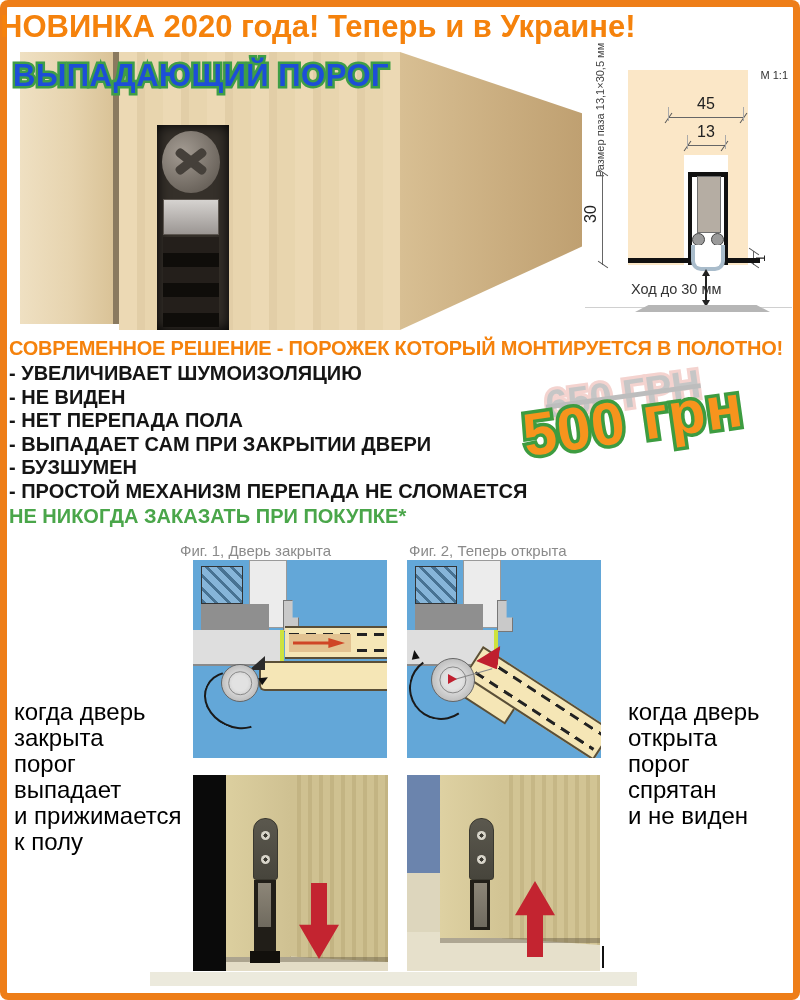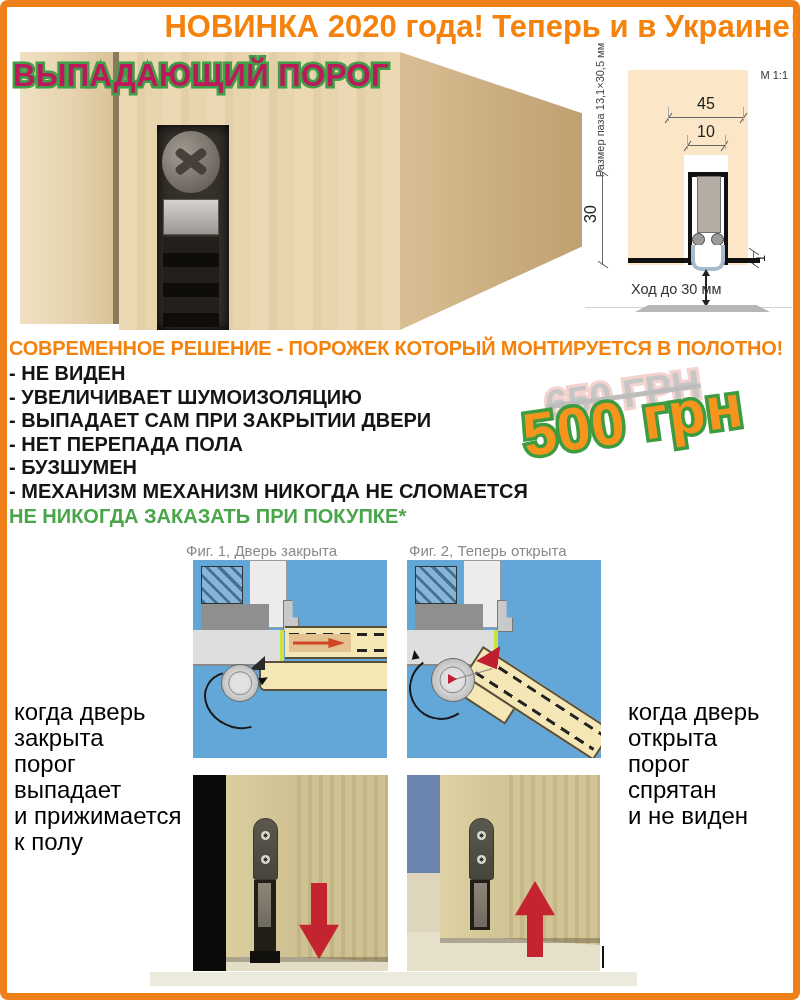--- a/index.html
+++ b/index.html
@@ -2,21 +2,21 @@
 <html><head>
 <meta charset="utf-8">
 <style>
   html,body{margin:0;padding:0;background:#fff;}
   .poster{
     position:relative;width:800px;height:1000px;background:#fff;
     box-shadow:inset 0 0 0 7px #ee7e18;border-radius:8px;overflow:hidden;
     font-family:"Liberation Sans",sans-serif;
   }
   
-  .title{position:absolute;left:0;right:0;top:9px;text-align:right;
+  .title{position:absolute;left:0;right:0;top:9px;text-align:left;
     font-size:31px;font-weight:bold;color:#f5820c;}
   
   .hero-photo{position:absolute;left:10px;top:52px;width:572px;height:280px;background:#fff;overflow:hidden;}
   .plank-left{position:absolute;left:10px;top:0;width:95px;height:272px;
     background:linear-gradient(90deg,#efe0c2,#e6d3ae 55%,#d9c296);}
   .plank-gap{position:absolute;left:103px;top:0;width:6px;height:272px;background:#8a7a5f;}
   .door-front{position:absolute;left:109px;top:0;width:281px;height:278px;
     background:repeating-linear-gradient(90deg,#ecd9b4 0 18px,#e2cea7 18px 26px,#e8d5ae 26px 44px);}
   .door-side{position:absolute;left:390px;top:0;width:182px;height:278px;
     clip-path:polygon(0 0,100% 22%,100% 70%,0 100%);
@@ -26,21 +26,21 @@
   .mech-knob{position:absolute;left:5px;top:6px;width:58px;height:62px;border-radius:50%;
     background:radial-gradient(circle at 35% 35%,#a39b92,#6e675f 70%,#57504a);}
   .mech-knob::before,.mech-knob::after{content:"";position:absolute;left:11px;top:26px;width:36px;height:9px;
     background:#45403a;border-radius:4px;}
   .mech-knob::before{transform:rotate(38deg);} .mech-knob::after{transform:rotate(-38deg);}
   .mech-rail{position:absolute;left:6px;top:74px;width:56px;height:36px;
     background:linear-gradient(#d6d3d0,#9b9693);border:1px solid #5c5650;box-sizing:border-box;}
   .mech-seal{position:absolute;left:6px;top:112px;width:56px;height:90px;
     background:repeating-linear-gradient(180deg,#241f1b 0 16px,#0f0d0a 16px 30px);}
   .headline{position:absolute;left:3px;top:6px;font-size:31px;font-weight:bold;letter-spacing:.5px;
-    color:#be185d;-webkit-text-stroke:5px #3f9e46;paint-order:stroke fill;}
+    color:#1d4ed8;-webkit-text-stroke:5px #3f9e46;paint-order:stroke fill;}
   
   .drawing{position:absolute;left:585px;top:55px;width:207px;height:278px;font-family:"Liberation Sans",sans-serif;}
   .beige{position:absolute;left:43px;top:15px;width:120px;height:195px;background:#fbe7c7;}
   .groove-white{position:absolute;left:99px;top:100px;width:44px;height:110px;background:#fff;}
   .scale-label{position:absolute;right:4px;top:14px;font-size:11px;color:#333;}
   .groove-label{position:absolute;left:-59px;top:48px;width:150px;height:14px;transform:rotate(-90deg);
     font-size:11px;color:#444;text-align:center;}
   .dimline-h{position:absolute;height:0;border-top:1px solid #666;}
   .dimline-h::before,.dimline-h::after{content:"";position:absolute;top:-6px;width:1px;height:12px;background:#555;transform:rotate(35deg);}
   .dimline-h::before{left:0;} .dimline-h::after{right:0;}
@@ -80,21 +80,21 @@
   
   .price-old{position:absolute;left:545px;top:372px;font-size:40px;font-weight:bold;color:#c6c6c6;
     -webkit-text-stroke:6px #f4d3cf;paint-order:stroke fill;transform:rotate(-8deg);
     text-decoration:line-through;text-decoration-thickness:5px;text-decoration-color:#bdbdbd;}
   .price-new{position:absolute;left:522px;top:386px;font-size:60px;font-weight:bold;color:#f7941d;
     -webkit-text-stroke:7px #3d9c40;paint-order:stroke fill;transform:rotate(-8deg);letter-spacing:1px;}
   
   .reminder{position:absolute;left:9px;top:505px;font-size:20px;font-weight:bold;color:#4aa64a;}
   
   .fig-label{position:absolute;top:542px;font-size:15px;color:#8a8a8a;}
-  .fig-label1{left:186px;} .fig-label2{left:409px;}
+  .fig-label1{left:180px;} .fig-label2{left:409px;}
   .fig-panel{position:absolute;top:560px;width:194px;height:198px;background:#63a7d8;overflow:hidden;}
   .panel1{left:193px;} .panel2{left:407px;}
   .jamb{position:absolute;left:56px;top:0;width:38px;height:68px;background:#ececec;border:1px solid #9a9a9a;box-sizing:border-box;}
   .hatch{position:absolute;left:8px;top:6px;width:42px;height:38px;background:#86b5d9;border:1px solid #333;
     background-image:repeating-linear-gradient(45deg,rgba(20,60,90,.55) 0 3px,transparent 3px 9px);box-sizing:border-box;}
   .block{position:absolute;left:8px;top:44px;width:68px;height:26px;background:#8f8f8f;}
   .wallband{position:absolute;left:0;top:70px;width:90px;height:34px;background:#dedede;border-bottom:2px solid #8a8a8a;}
   .bracket{position:absolute;left:90px;top:40px;width:14px;height:30px;background:#c9c9c9;border:1px solid #777;
     clip-path:polygon(0 0,60% 0,60% 55%,100% 55%,100% 100%,0 100%);}
   .strip-yg{position:absolute;left:87px;top:70px;width:4px;height:34px;background:#cde23e;}
@@ -189,21 +189,21 @@
   </div>
 
   <div class="drawing">
     <div class="beige"></div>
     <div class="groove-white"></div>
     <div class="scale-label">М 1:1</div>
     <div class="groove-label">Размер паза 13,1×30,5 мм</div>
     <div class="dimline-h dim25-line"></div>
     <div class="dim-label dim25-label">45</div>
     <div class="dimline-h dim13-line"></div>
-    <div class="dim-label dim13-label">10</div>
+    <div class="dim-label dim13-label">13</div>
     <div class="ext ext-a"></div>
     <div class="ext ext-b"></div>
     <div class="ext ext-c"></div>
     <div class="ext ext-d"></div>
     <div class="dimline-v dim30-line"></div>
     <div class="dim-label dim30-label">30</div>
     <div class="dimline-v dim1-line"></div>
     <div class="dim-label dim1-label">1</div>
     <div class="prof-outer"></div>
     <div class="lip-left"></div>
@@ -218,26 +218,26 @@
         <i class="ta-tri ta-down"></i>
     </div>
     <div class="travel-label">Ход до 30 мм</div>
     <div class="floor-line"></div>
     <div class="floor-strip"></div>
   </div>
 
   <div class="statement">СОВРЕМЕННОЕ РЕШЕНИЕ - ПОРОЖЕК КОТОРЫЙ МОНТИРУЕТСЯ В ПОЛОТНО!</div>
 
   <div class="features">
+    <div>- УВЕЛИЧИВАЕТ ШУМОИЗОЛЯЦИЮ</div>
     <div>- НЕ ВИДЕН</div>
-    <div>- УВЕЛИЧИВАЕТ ШУМОИЗОЛЯЦИЮ</div>
+    <div>- НЕТ ПЕРЕПАДА ПОЛА</div>
     <div>- ВЫПАДАЕТ САМ ПРИ ЗАКРЫТИИ ДВЕРИ</div>
-    <div>- НЕТ ПЕРЕПАДА ПОЛА</div>
     <div>- БУЗШУМЕН</div>
-    <div>- МЕХАНИЗМ МЕХАНИЗМ НИКОГДА НЕ СЛОМАЕТСЯ</div>
+    <div>- ПРОСТОЙ МЕХАНИЗМ ПЕРЕПАДА НЕ СЛОМАЕТСЯ</div>
   </div>
 
   <div class="price-old">650 ГРН</div>
   <div class="price-new">500 грн</div>
 
   <div class="reminder">НЕ НИКОГДА ЗАКАЗАТЬ ПРИ ПОКУПКЕ*</div>
 
   <div class="fig-label fig-label1">Фиг. 1, Дверь закрыта</div>
   <div class="fig-label fig-label2">Фиг. 2, Теперь открыта</div>
 

